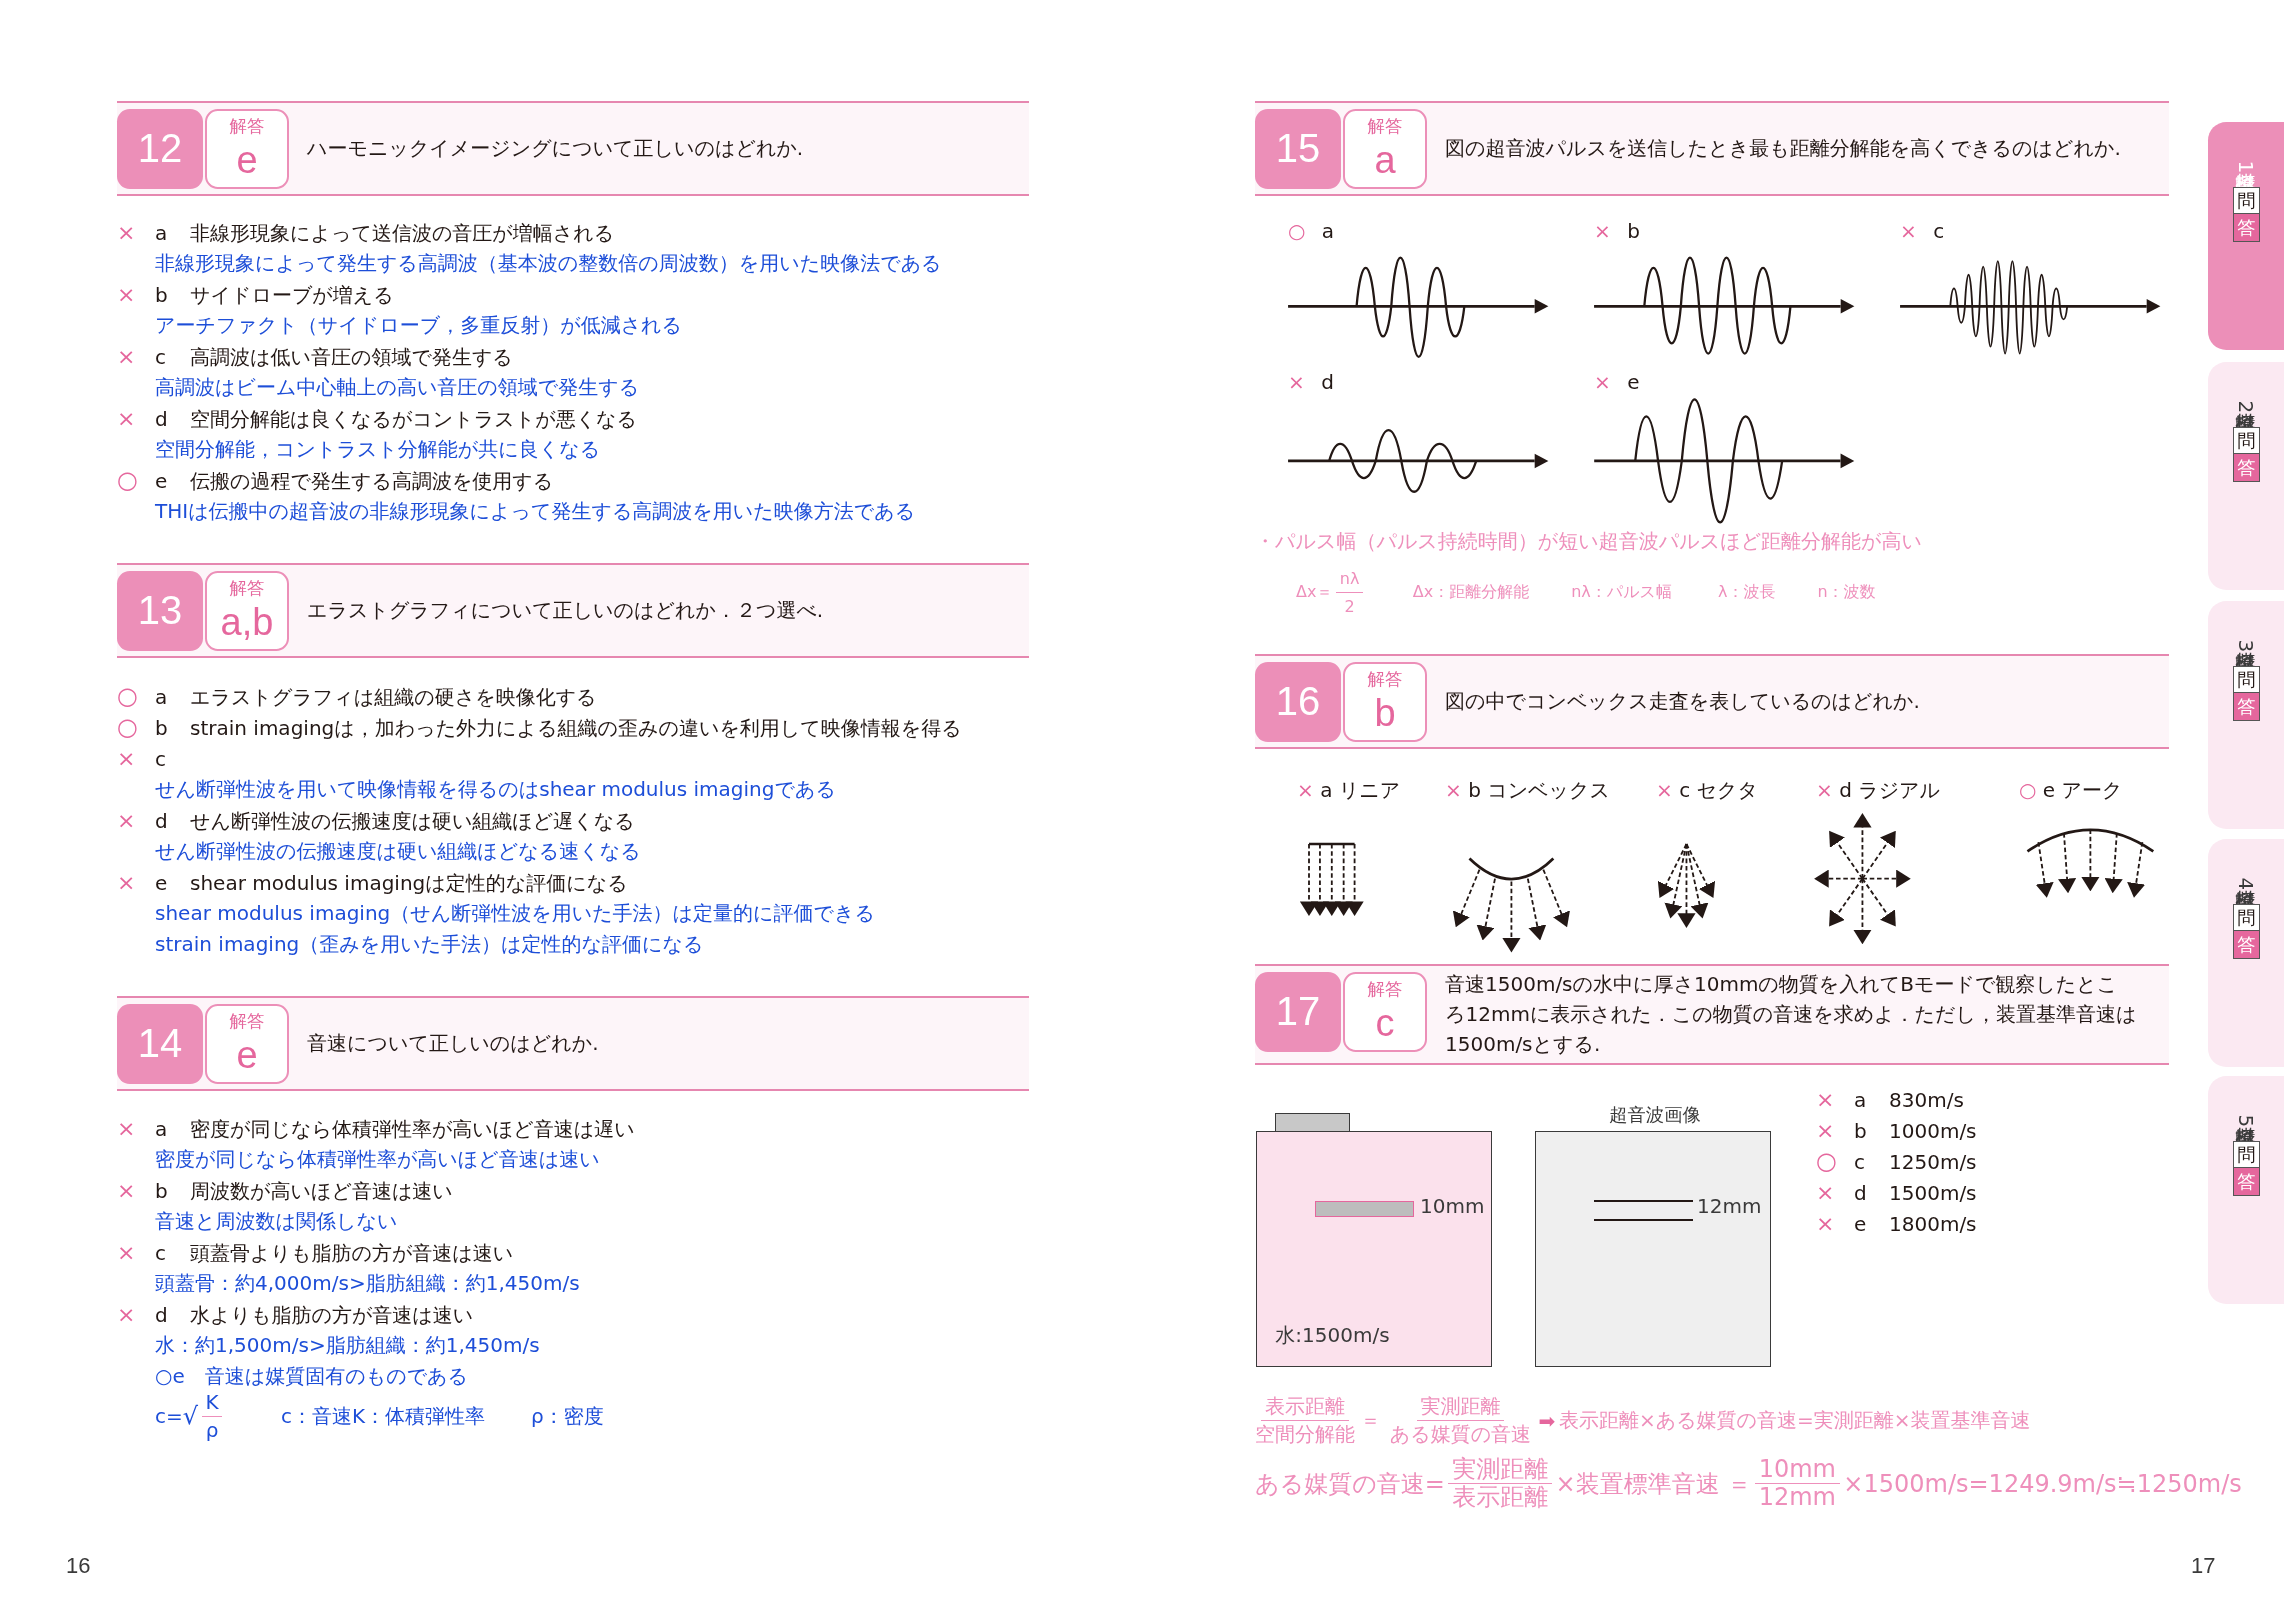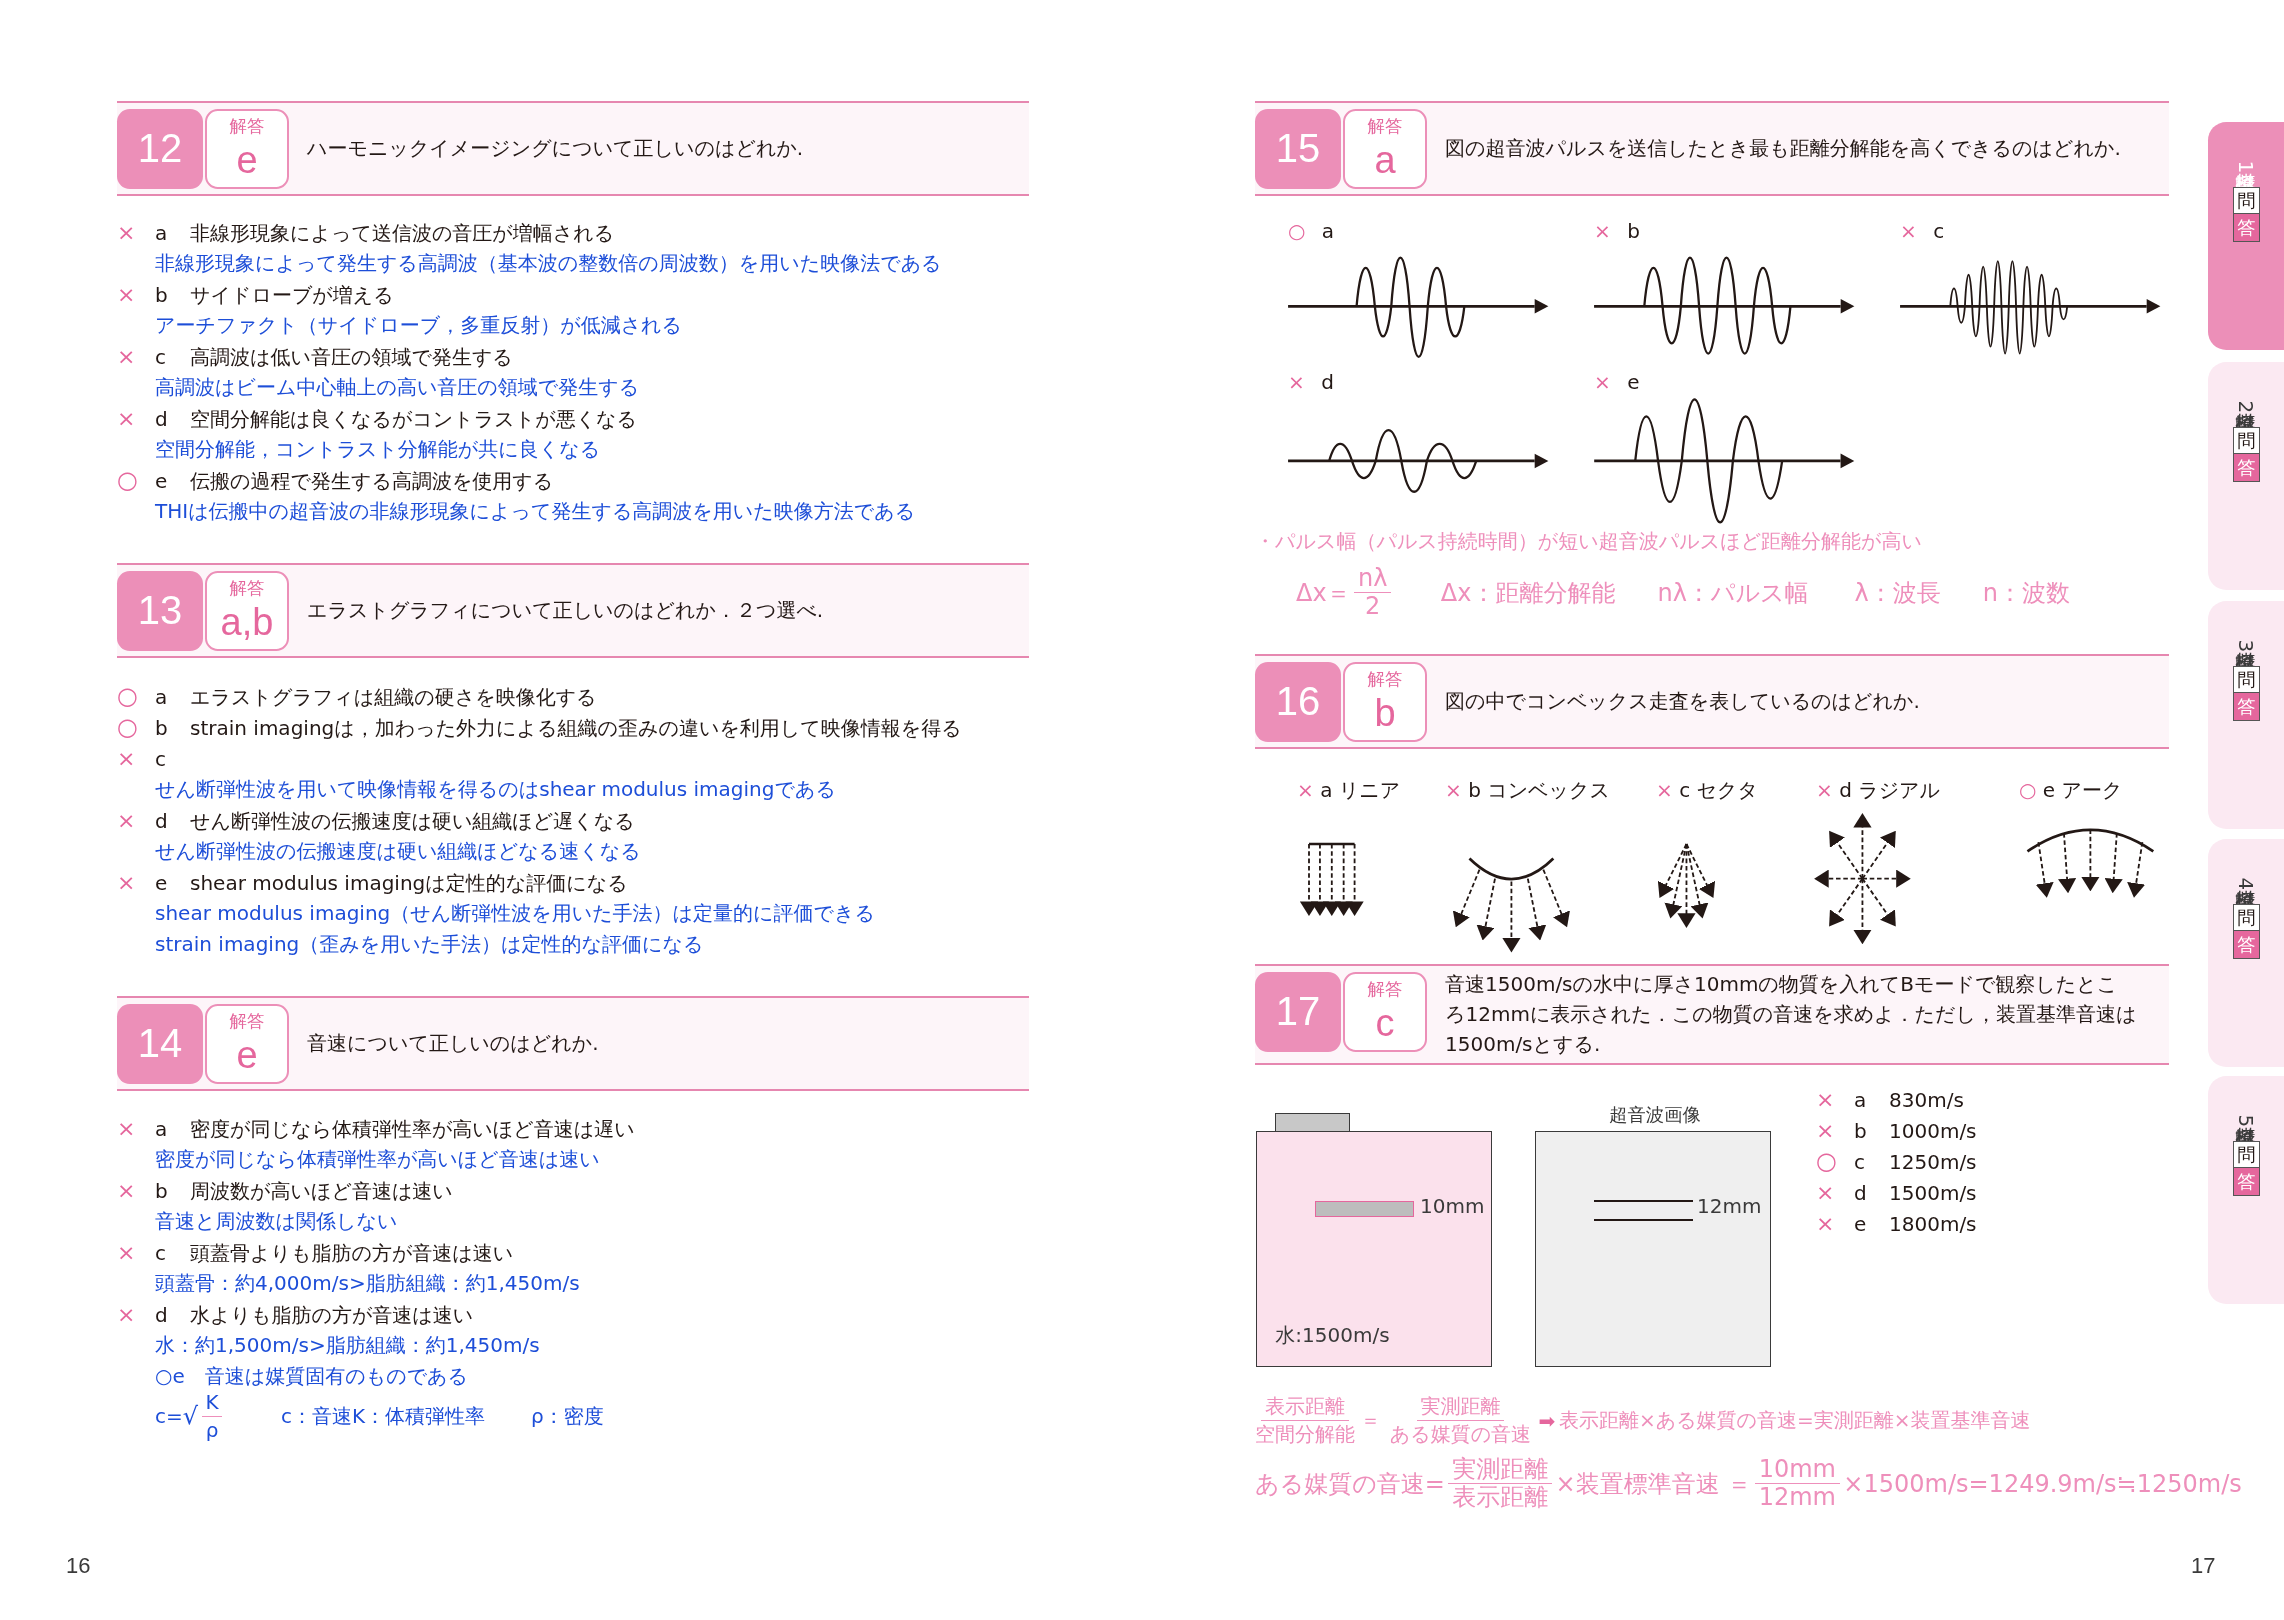--- a/index.html
+++ b/index.html
@@ -281,21 +281,21 @@
         <span>e</span>
       </div>
     <svg class="wave-svg" width="265" height="146" viewBox="0 0 290 160">
       <line x1="0" y1="70" x2="270" y2="70" stroke="#231815" stroke-width="3"></line>
         <polygon points="270,62 285,70 270,78" fill="#231815"></polygon>
       <path d="M45,70 C52,5 62,5 70,70 C78,130 88,130 96,70 C104,-20 116,-20 124,70 C132,160 144,160 152,70 C160,5 172,5 180,70 C188,125 198,125 206,70" fill="none" stroke="#231815" stroke-width="2.5"></path>
     </svg>
   </div>
 
   <div style="position:absolute; left:113px; top:528px; font-size:20px;" class="pink">・パルス幅（パルス持続時間）が短い超音波パルスほど距離分解能が高い</div>
-  <div style="position:absolute; left:154px; top:565px; font-size:24px; display:flex; align-items:center;" class="pink">
+  <div style="position:absolute; left:154px; top:565px; font-size:16px; display:flex; align-items:center;" class="pink">
     <span>Δx＝</span>
     <span class="frac">
         <span class="num">nλ</span>
         <span class="den">2</span>
       </span>
     <span style="margin-left:46px;">Δx：距離分解能</span>
     <span style="margin-left:42px;">nλ：パルス幅</span>
     <span style="margin-left:46px;">λ：波長</span>
     <span style="margin-left:42px;">n：波数</span>
   </div>

